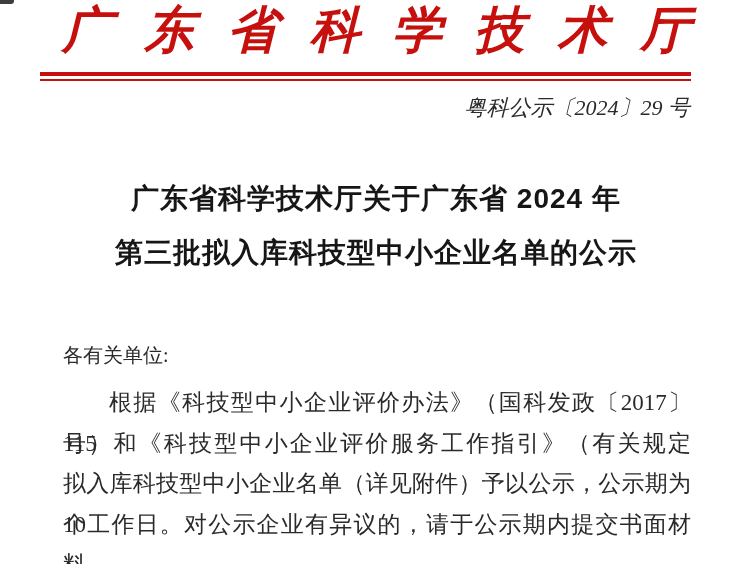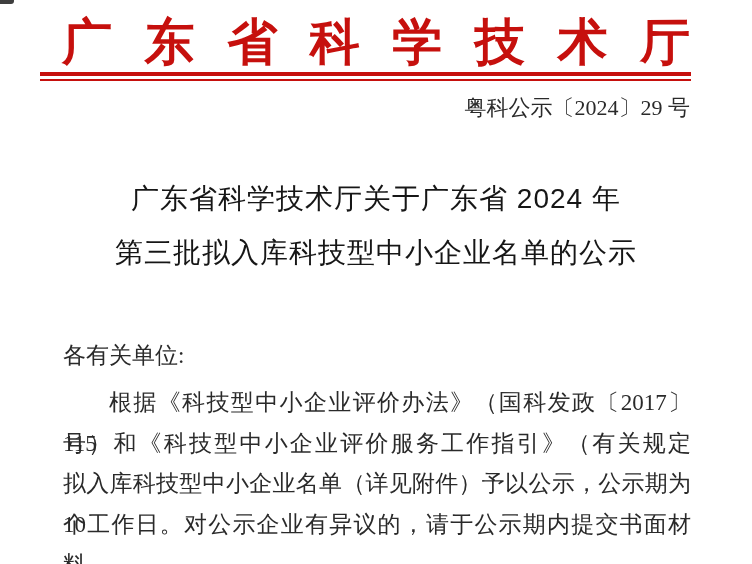--- a/index.html
+++ b/index.html
@@ -24,33 +24,34 @@
     width: 14px;
     height: 4px;
     background: #1c1c1c;
     border-radius: 0 0 3px 0;
     opacity: 0.85;
   }
   
   .agency-name {
     position: absolute;
     left: 62px;
-    top: 14px;
+    top: 2px;
     width: 628px;
     font-size: 50px;
     line-height: 56px;
     font-weight: 900;
     color: #c6100d;
     text-align: justify;
     text-align-last: justify;
     white-space: nowrap;
     letter-spacing: 0;
     text-justify: inter-word;
     display: block;
     font-family: "Liberation Serif", "DejaVu Serif", serif;
+    font-style: italic;
   }
   
   .divider {
     position: absolute;
     left: 40px;
     top: 72px;
     width: 651px;
   }
   .divider .bar-thick {
     height: 4px;
@@ -66,47 +67,48 @@
   }
   
   .doc-number {
     position: absolute;
     top: 95px;
     right: 62px;
     font-size: 22px;
     line-height: 26px;
     color: #2a2a2a;
     white-space: nowrap;
+    font-style: italic;
   }
   
   .notice-title {
     position: absolute;
     left: 0;
     top: 181px;
     width: 752px;
     text-align: center;
     font-family: "Liberation Sans", "DejaVu Sans", sans-serif;
-    font-weight: normal;
+    font-weight: bold;
     color: #161616;
     font-size: 28px;
   }
   .notice-title .t-line {
     line-height: 36px;
     letter-spacing: 1px;
     white-space: nowrap;
   }
   .notice-title .t-line + .t-line {
     margin-top: 18px;
   }
   
   .salutation {
     position: absolute;
     left: 63px;
     top: 341px;
-    font-size: 23px;
+    font-size: 20px;
     line-height: 29px;
     color: #2a2a2a;
     white-space: nowrap;
   }
   .paragraph {
     position: absolute;
     left: 63px;
     top: 383px;
     width: 628px;
   }

